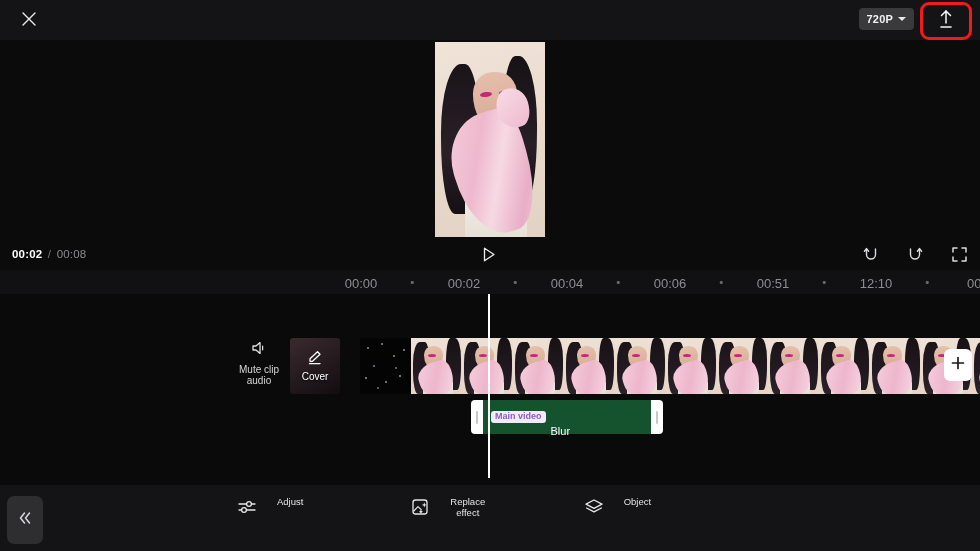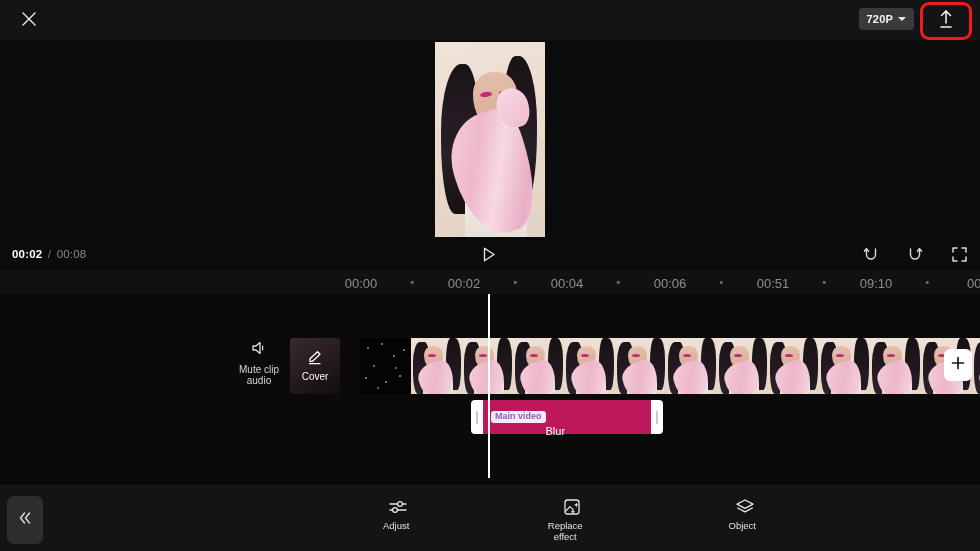--- a/index.html
+++ b/index.html
@@ -122,34 +122,34 @@
   .add-btn { position:absolute; right:8px; top:11px; width:28px; height:32px;
     background:#fff; border-radius:6px; display:flex;align-items:center;justify-content:center; cursor:pointer; }
 
   
   .clip-row { position:absolute; top:130px; left:0; width:980px; height:34px; }
   .clip { position:absolute; left:471px; top:0; width:192px; height:34px; display:flex; }
   .handle { width:12px; height:34px; background:#fff; display:flex;align-items:center;justify-content:center; cursor:ew-resize; }
   .handle.l { border-radius:4px 0 0 4px; }
   .handle.r { border-radius:0 4px 4px 0; }
   .grip { width:2.5px; height:13px; background:#c8c8cc; border-radius:2px; }
-  .clip-body { flex:1; background:#be185d; display:flex; align-items:center; padding-left:8px; cursor:pointer; }
+  .clip-body { flex:1; background:#14532d; display:flex; align-items:center; gap:5px; padding-left:8px; cursor:pointer; }
   .badge { background:#f2ecf8; color:#8a5ec4; font-size:9px; font-weight:bold;
     padding:1.5px 4px; border-radius:3px; line-height:1.1; white-space:nowrap; }
   .clip-title { font-size:11px; color:#fff; white-space:nowrap;margin-top:28px; }
 
   .playhead { position:absolute; left:488px; top:24px; width:2px; height:184px; background:#fff; }
 
   
   .bottombar { position:absolute; bottom:0; left:0; width:980px; height:66px; background:#141416; }
   .collapse-btn { position:absolute; left:7px; top:11px; width:36px; height:48px;
     background:#2e2e31; border-radius:7px; display:flex;align-items:center;justify-content:center;cursor:pointer; }
   .tools { position:absolute; left:236px; top:0; width:520px; height:66px; display:flex; }
-  .tool { flex:1; display:flex; flex-direction:column; align-items:flex-end; justify-content:flex-start;
-    padding-top:11px; gap:2px; cursor:pointer; }
+  .tool { flex:1; display:flex; flex-direction:row; align-items:flex-start; justify-content:flex-start;
+    padding-top:11px; gap:19px; cursor:pointer; }
   .tool-ico { height:22px; display:flex; align-items:center; justify-content:center; }
   .tool-lbl { font-size:9.5px; color:#e4e4e6; text-align:center; line-height:11px; }
 </style>
 </head>
 <body>
 
 <div class="app">
 
   <div class="topbar">
     <div class="close-btn">
@@ -231,21 +231,21 @@
     </div>
   </div>
 
   <div class="timeline">
     <div class="ruler" id="ruler">
         <span class="tick-label" style="left: 361px;">00:00</span>
         <span class="tick-label" style="left: 464px;">00:02</span>
         <span class="tick-label" style="left: 567px;">00:04</span>
         <span class="tick-label" style="left: 670px;">00:06</span>
         <span class="tick-label" style="left: 773px;">00:51</span>
-        <span class="tick-label" style="left: 876px;">09:10</span>
+        <span class="tick-label" style="left: 876px;">12:10</span>
         <span class="tick-label" style="left: 976px;">00:</span>
         <span class="tick-dot" style="left: 412px;"></span>
         <span class="tick-dot" style="left: 515px;"></span>
         <span class="tick-dot" style="left: 618px;"></span>
         <span class="tick-dot" style="left: 721px;"></span>
         <span class="tick-dot" style="left: 824px;"></span>
         <span class="tick-dot" style="left: 927px;"></span>
       </div>
 
     <div class="track-row">

